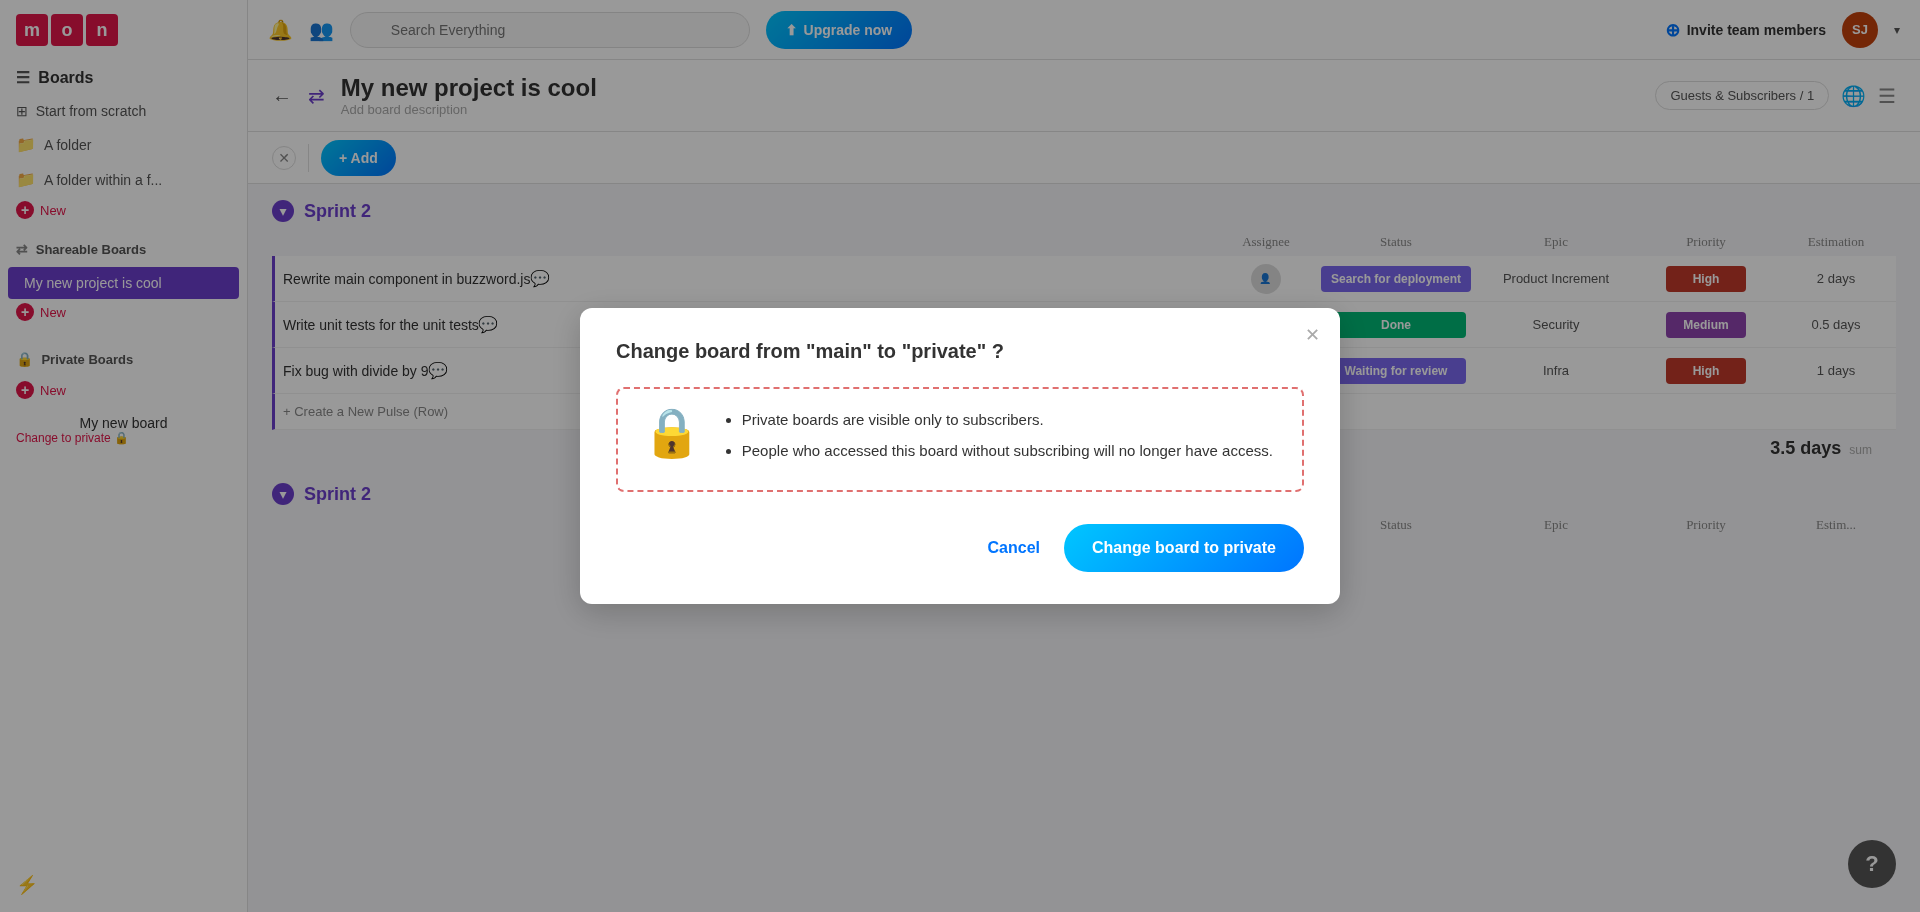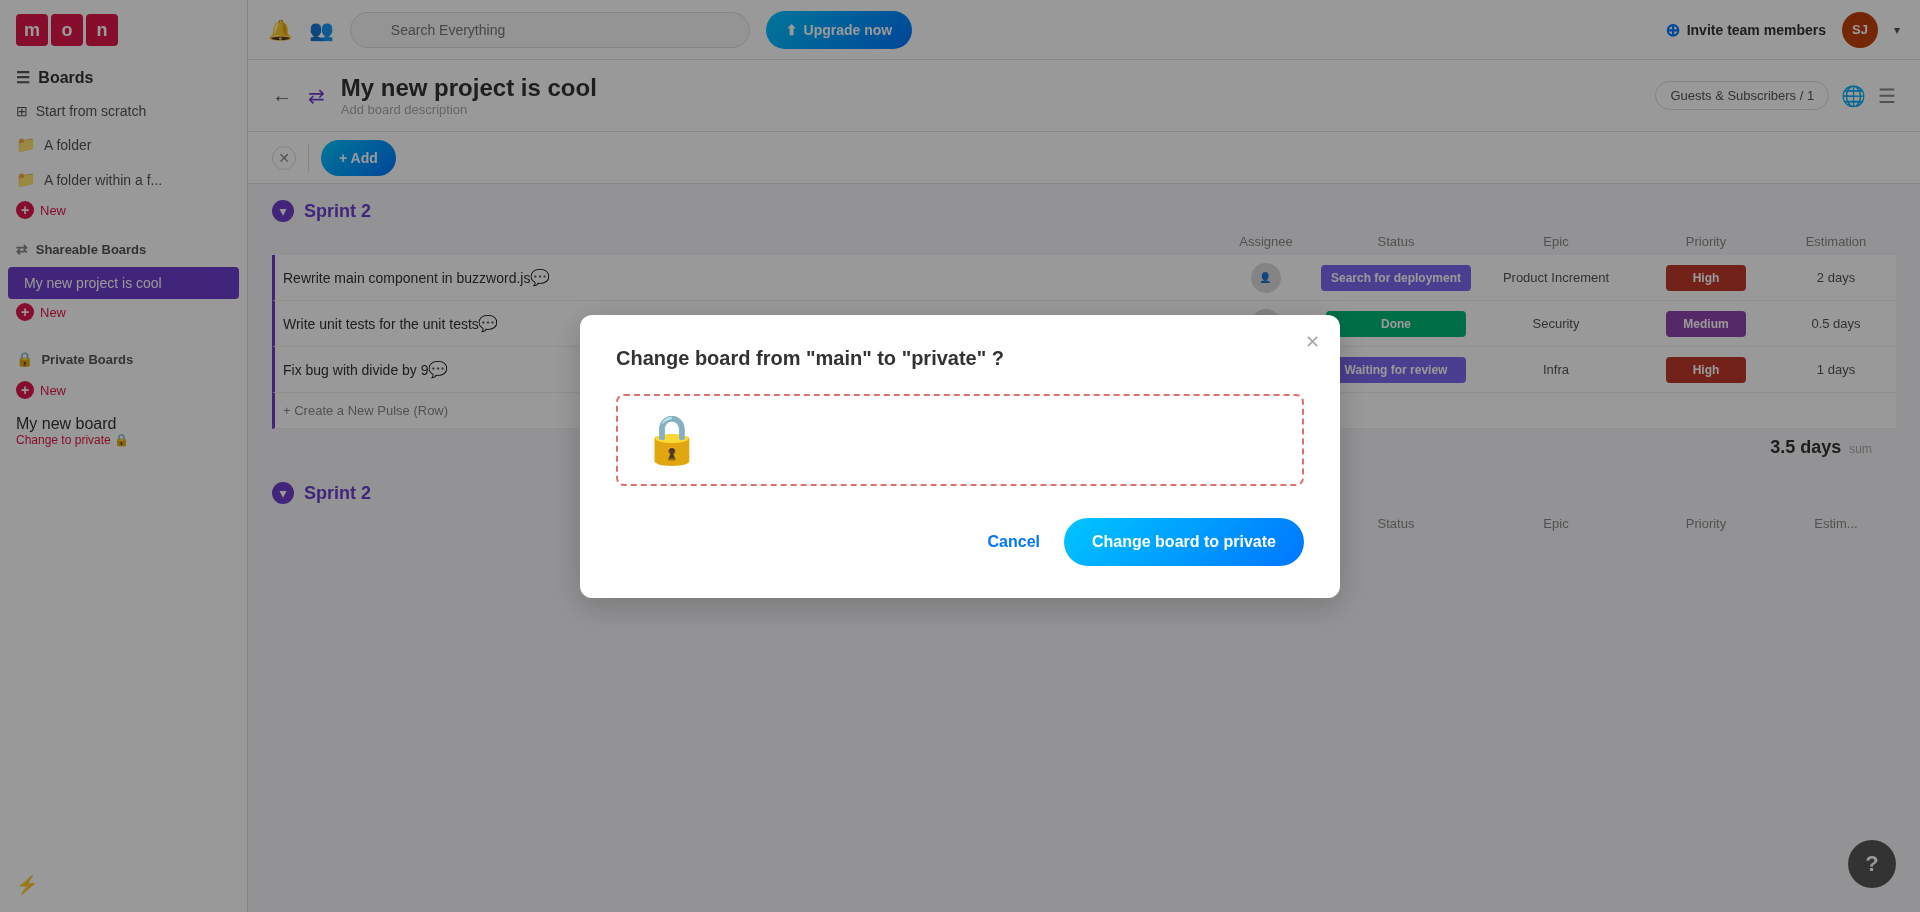--- a/index.html
+++ b/index.html
@@ -119,22 +119,23 @@
     }
     .sidebar-board-item.active span { color: #fff; }
 
     .sidebar-private-section { margin-top: 8px; }
     .sidebar-private-board {
       padding: 4px 16px;
       font-size: 13px;
       cursor: pointer;
     }
     .sidebar-private-board .board-name {
-      font-size: 16px;
+      font-size: 14px;
       color: #333;
+      text-align: center;
     }
     .sidebar-private-board .change-private {
       font-size: 12px;
       color: #e2164a;
       display: flex; align-items: center; gap: 4px;
     }
 
     .sidebar-bottom {
       margin-top: auto;
       padding: 16px;
@@ -369,20 +370,21 @@
       color: #6c3fcc;
     }
 
     
     .table-header {
       display: flex;
       align-items: center;
       background: transparent;
       padding: 4px 0;
       margin-bottom: 2px;
+      font-family: Liberation Serif, serif;
     }
     .th-task { flex: 1; font-size: 13px; color: #888; font-weight: 500; padding-left: 8px; }
     .th-assignee { width: 100px; font-size: 13px; color: #888; font-weight: 500; text-align: center; }
     .th-status { width: 160px; font-size: 13px; color: #888; font-weight: 500; text-align: center; }
     .th-epic { width: 160px; font-size: 13px; color: #888; font-weight: 500; text-align: center; }
     .th-priority { width: 140px; font-size: 13px; color: #888; font-weight: 500; text-align: center; }
     .th-estimation { width: 120px; font-size: 13px; color: #888; font-weight: 500; text-align: center; }
 
     
     .table-row {
@@ -819,20 +821,26 @@
   </div>
 </div>
 
 <div class="overlay">
   <div class="modal">
     <button class="modal-close">✕</button>
     <div class="modal-title">Change board from "main" to "private" ?</div>
 
     <div class="modal-info-box">
       <div class="modal-lock-icon">🔒</div>
+      <div class="modal-info-text">
+        <ul>
+          <li>Private boards are visible only to subscribers.</li>
+          <li>People who accessed this board without subscribing will no longer have access.</li>
+        </ul>
+      </div>
     </div>
 
     <div class="modal-actions">
       <button class="modal-cancel-btn">Cancel</button>
       <button class="modal-confirm-btn">Change board to private</button>
     </div>
   </div>
 </div>
 
 <div class="help-btn">

